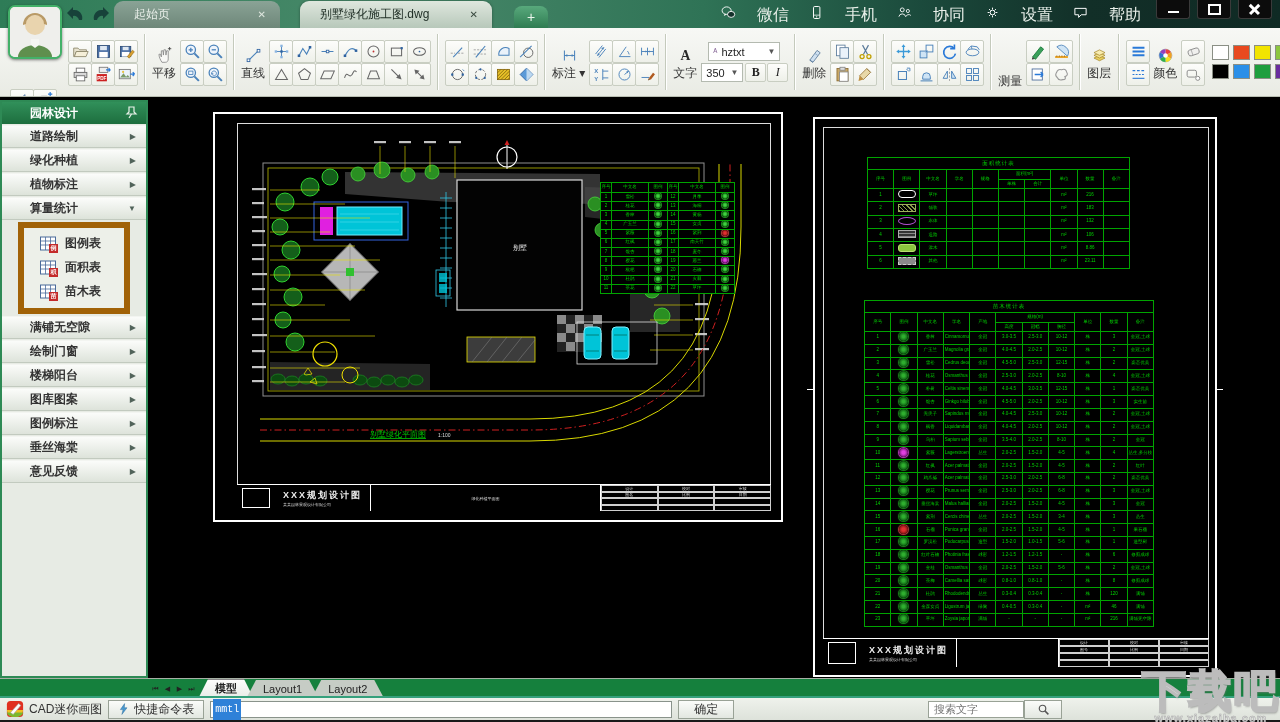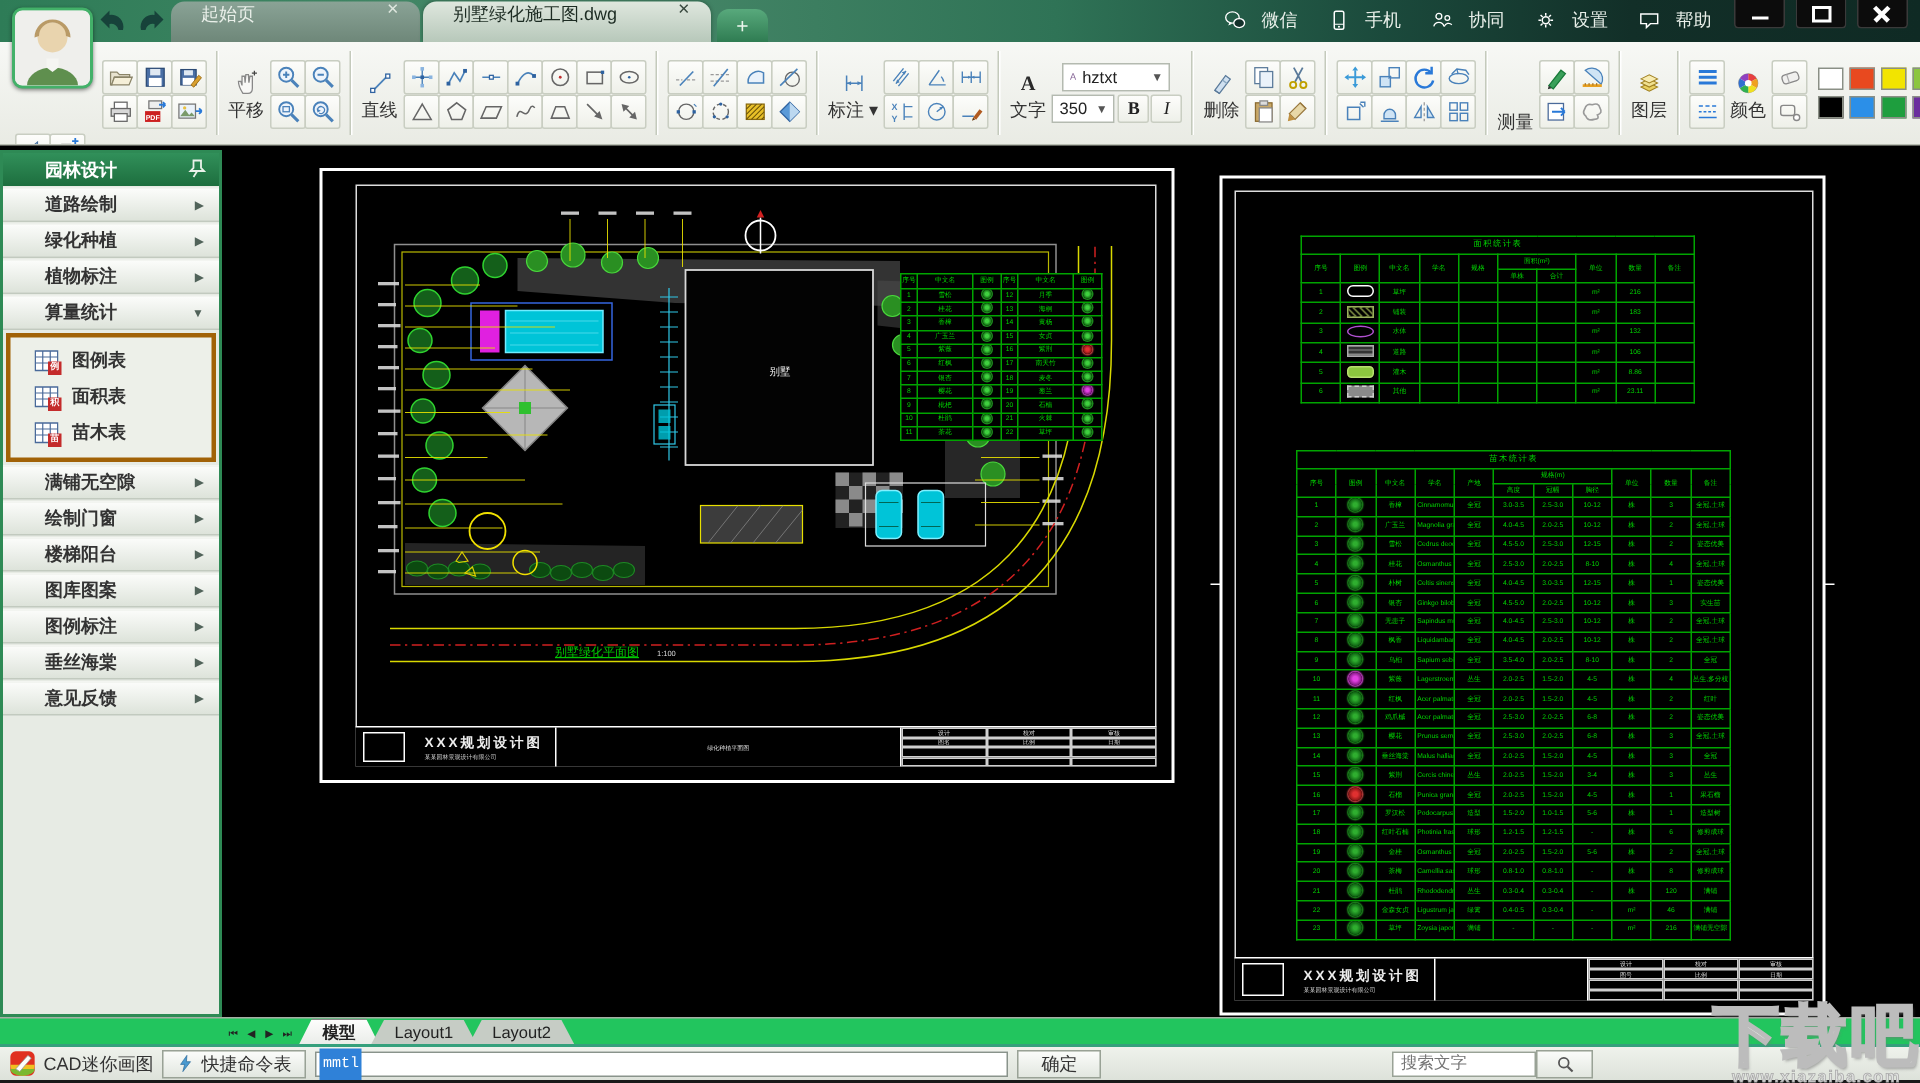--- a/index.html
+++ b/index.html
@@ -8,29 +8,29 @@
   
   #titlebar{position:absolute;left:0;top:0;width:1280px;height:28px;
     background:linear-gradient(90deg,#2e7c57 0%,#49896a 30%,#2f7356 55%,#1b4a3c 72%,#122f28 85%,#0f2a24 100%);
     display:flex;align-items:flex-end}
   #avatar{position:absolute;left:8px;top:5px;width:50px;height:50px;z-index:30;background:#f2f2ef;
     border:2px solid #43b169;border-radius:7px;box-shadow:0 0 0 2px #e9f2ea inset,0 1px 3px rgba(0,0,0,.5)}
   #avatar svg{width:100%;height:100%}
   .navarr{position:absolute;top:4px;width:20px;height:20px;z-index:20}
   #nav-back{left:66px}#nav-fwd{left:90px}
   #tabs{position:absolute;left:114px;top:0;height:28px;display:flex;align-items:flex-end}
-  .ttab{height:27px;display:flex;padding:0 14px 0 20px;font-size:12px;
-    border-radius:9px 9px 0 0;margin-right:2px;white-space:nowrap}
+  .ttab{height:27px;display:flex;align-items:center;padding:0 14px 0 20px;font-size:12px;
+    border-radius:9px 9px 0 0;margin-right:20px;white-space:nowrap}
   .ttab.inactive{background:linear-gradient(#8aa396,#6e8779);color:#e9efe9;width:132px}
   .ttab.active{background:linear-gradient(#dfe7de,#b7c8ba);color:#1d2c23;width:158px;box-shadow:0 0 3px rgba(0,0,0,.35)}
   .tclose{margin-left:auto;font-size:10px;color:#38483e;padding-left:12px}
   .plustab{width:34px;height:22px;border-radius:8px 8px 0 0;background:linear-gradient(#58a97c,#2f7c52);
     color:#eaf5ec;display:flex;align-items:center;justify-content:center;font-size:14px;margin-left:2px}
   #topmenu{position:absolute;right:130px;top:3px;display:flex;align-items:center;gap:2px;z-index:10}
-  .tmitem{display:flex;align-items:center;gap:10px;color:#e8efe9;font-size:12px;padding:2px 9px}
+  .tmitem{display:flex;align-items:flex-start;gap:21px;color:#e8efe9;font-size:16px;padding:2px 9px}
   .tmitem .mi{width:15px;height:15px;display:inline-block}
   #winbtns{position:absolute;right:8px;top:0;display:flex;gap:7px;z-index:15}
   .wbtn{width:32px;height:18px;background:#0c0c0c;border:1px solid #3a3a3a;border-top:none;
     border-radius:0 0 3px 3px;display:flex;align-items:center;justify-content:center;position:relative}
   .wb-min::after{content:"";width:11px;height:2px;background:#fff;margin-top:6px}
   .wb-max::after{content:"";width:9px;height:7px;border:2px solid #fff}
   .wb-close::before,.wb-close::after{content:"";position:absolute;width:13px;height:2.5px;background:#fff;left:9px;top:8px}
   .wb-close::before{transform:rotate(45deg)}.wb-close::after{transform:rotate(-45deg)}
   
   #toolbar{position:absolute;left:0;top:28px;width:1280px;height:69px;
@@ -56,21 +56,21 @@
   
   #sidebar{position:absolute;left:0;top:100px;width:148px;height:578px;background:#e7ebe4;
     border:2px solid #2e8a55;box-sizing:border-box;overflow:hidden}
   #sidebar-header{height:22px;background:linear-gradient(#31905a,#1d6e3e);color:#fff;font-size:12px;
     font-weight:bold;display:flex;align-items:center;padding-left:28px;position:relative}
   #sidebar-header .pin{position:absolute;right:8px;top:3px;width:14px;height:14px}
   .sitem{height:21px;margin:1px 0;background:linear-gradient(#fbfcfa,#dde3da);border-top:1px solid #f3f5f1;
     border-bottom:1px solid #c2cabf;display:flex;align-items:center;padding-left:28px;font-size:12px;
     font-weight:bold;color:#333;position:relative}
   .sitem .arr{position:absolute;right:10px;font-size:8px;color:#51635a}
-  .ssub{margin:2px 2px;border:3px solid #a16207;background:#edf0e9;padding:3px 0 5px}
+  .ssub{margin:2px 16px;border:6px solid #a16207;background:#edf0e9;padding:3px 0 5px}
   .ssubitem{height:24px;display:flex;align-items:center;padding-left:16px;gap:9px;font-size:12px;
     font-weight:bold;color:#333}
   .ssubitem .ticon{width:16px;height:15px;position:relative;flex:none}
   .ssubitem .ticon svg{width:16px;height:15px}
   .ssubitem .mark{position:absolute;right:-2px;bottom:-2px;width:9px;height:9px;background:#c42b2b;
     color:#fff;font-size:6px;line-height:9px;text-align:center}
   
   #canvas{position:absolute;left:148px;top:100px;width:1132px;height:578px;background:#000;overflow:hidden}
   .sheet{position:absolute;border:2px solid #fff;box-sizing:border-box}
   .sheet-inner{position:absolute;border:1px solid #ddd}
@@ -97,21 +97,21 @@
   
   .tblock{position:absolute;border-top:1px solid #fff;display:flex;align-items:stretch;color:#eee;background:#000}
   .tblock .logo{width:26px;margin:3px 5px;border:1px solid #fff;flex:none}
   .tblock .big{font-size:9px;font-weight:bold;letter-spacing:2px;align-self:center;white-space:nowrap}
   .tblock .small{font-size:4px;color:#ccc;white-space:nowrap}
   .tbcell{border-left:1px solid #fff;font-size:4px;color:#ddd;display:flex;align-items:center;
     justify-content:center;white-space:nowrap;overflow:hidden}
   .microgrid{display:grid;border-left:1px solid #fff;font-size:4px;color:#ddd}
   .microgrid>div{border:0.5px solid #cfcfcf;display:flex;align-items:center;justify-content:center;overflow:hidden}
   
-  #tabstrip{position:absolute;left:0;top:678px;width:1280px;height:18px;background:#22c55e;
+  #tabstrip{position:absolute;left:0;top:678px;width:1280px;height:18px;background:#15803d;
     border-top:1px solid #a7afa5;display:flex;align-items:flex-end}
   .navbtns{margin-left:150px;display:flex;gap:1px;align-items:center;height:16px}
   .nbtn{width:11px;height:14px;font-size:7px;color:#222;display:flex;align-items:center;justify-content:center}
   .mtab{height:17px;padding:0 16px;display:flex;align-items:center;font-size:11px;color:#222;
     clip-path:polygon(9px 0,calc(100% - 9px) 0,100% 100%,0 100%);margin-left:-6px}
   .mtab.active{background:linear-gradient(#fdfdfc,#e9ece8);font-weight:bold;border-top:1px solid #888}
   .mtab.inactive{background:#c6ccc5}
   
   #statusbar{position:absolute;left:0;top:696px;width:1280px;height:26px;box-sizing:border-box;
     background:linear-gradient(#eff2ec,#dde2da);border-top:2px solid #35a07c;border-bottom:2px solid #191919;

